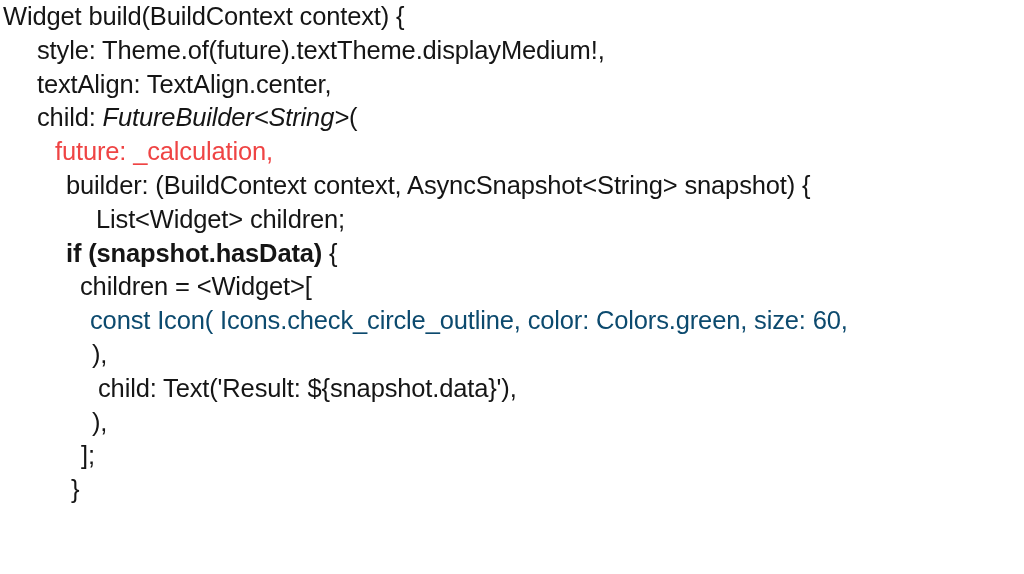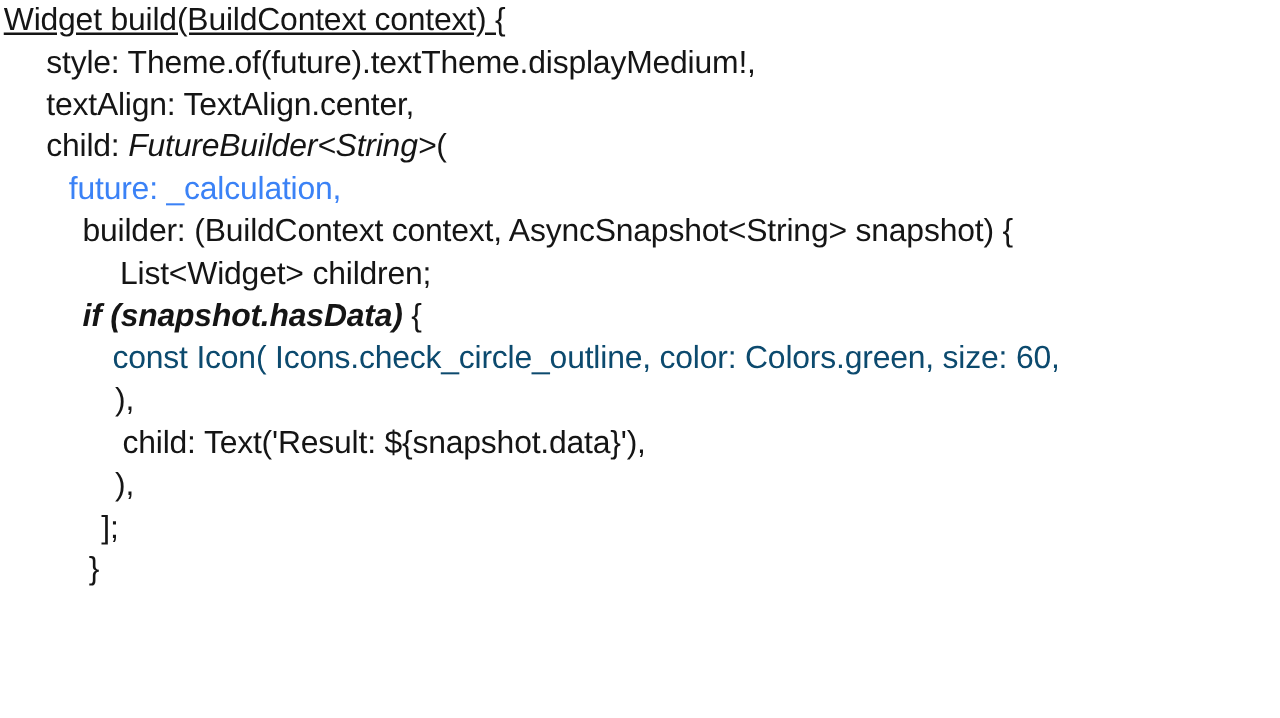--- a/index.html
+++ b/index.html
@@ -32,38 +32,38 @@
   }
   .code-line .seg {
     white-space: pre;
   }
   .seg.bi {
     font-weight: normal;
     font-style: italic;
   }
   .seg.b {
     font-weight: bold;
-    font-style: italic;
   }
   .seg.n {
     font-weight: normal;
     font-style: normal;
   }
 </style>
 </head>
 <body>
 
 <div id="code-listing" style="background: rgb(255, 255, 255);">
-    <div class="code-line" style="padding-left: 3px; color: rgb(21, 21, 21); text-decoration: underline;"><span class="seg n">Widget build(BuildContext context) {</span></div>
+    <div class="code-line" style="padding-left: 3px; color: rgb(21, 21, 21);"><span class="seg n">Widget build(BuildContext context) {</span></div>
     <div class="code-line" style="padding-left: 37px; color: rgb(21, 21, 21);"><span class="seg n">style: Theme.of(future).textTheme.displayMedium!,</span></div>
     <div class="code-line" style="padding-left: 37px; color: rgb(21, 21, 21);"><span class="seg n">textAlign: TextAlign.center,</span></div>
     <div class="code-line" style="padding-left: 37px; color: rgb(21, 21, 21);"><span class="seg n">child: </span><span class="seg bi">FutureBuilder&lt;String&gt;</span><span class="seg n">(</span></div>
-    <div class="code-line" style="padding-left: 55px; color: #3b82f6;"><span class="seg n">future: _calculation,</span></div>
+    <div class="code-line" style="padding-left: 55px; color: #ef4444;"><span class="seg n">future: _calculation,</span></div>
     <div class="code-line" style="padding-left: 66px; color: rgb(21, 21, 21);"><span class="seg n">builder: (BuildContext context, AsyncSnapshot&lt;String&gt; snapshot) {</span></div>
     <div class="code-line" style="padding-left: 96px; color: rgb(21, 21, 21);"><span class="seg n">List&lt;Widget&gt; children;</span></div>
     <div class="code-line" style="padding-left: 66px; color: rgb(21, 21, 21);"><span class="seg b">if (snapshot.hasData)</span><span class="seg n"> {</span></div>
+    <div class="code-line" style="padding-left: 80px; color: rgb(21, 21, 21);"><span class="seg n">children = &lt;Widget&gt;[</span></div>
     <div class="code-line" style="padding-left: 90px; color: #0c4a6e;"><span class="seg n">const Icon( Icons.check_circle_outline, color: Colors.green, size: 60,</span></div>
     <div class="code-line" style="padding-left: 92px; color: rgb(21, 21, 21);"><span class="seg n">),</span></div>
     <div class="code-line" style="padding-left: 98px; color: rgb(21, 21, 21);"><span class="seg n">child: Text('Result: ${snapshot.data}'),</span></div>
     <div class="code-line" style="padding-left: 92px; color: rgb(21, 21, 21);"><span class="seg n">),</span></div>
     <div class="code-line" style="padding-left: 81px; color: rgb(21, 21, 21);"><span class="seg n">];</span></div>
     <div class="code-line" style="padding-left: 71px; color: rgb(21, 21, 21);"><span class="seg n">}</span></div>
   </div>
 
 </body></html>

